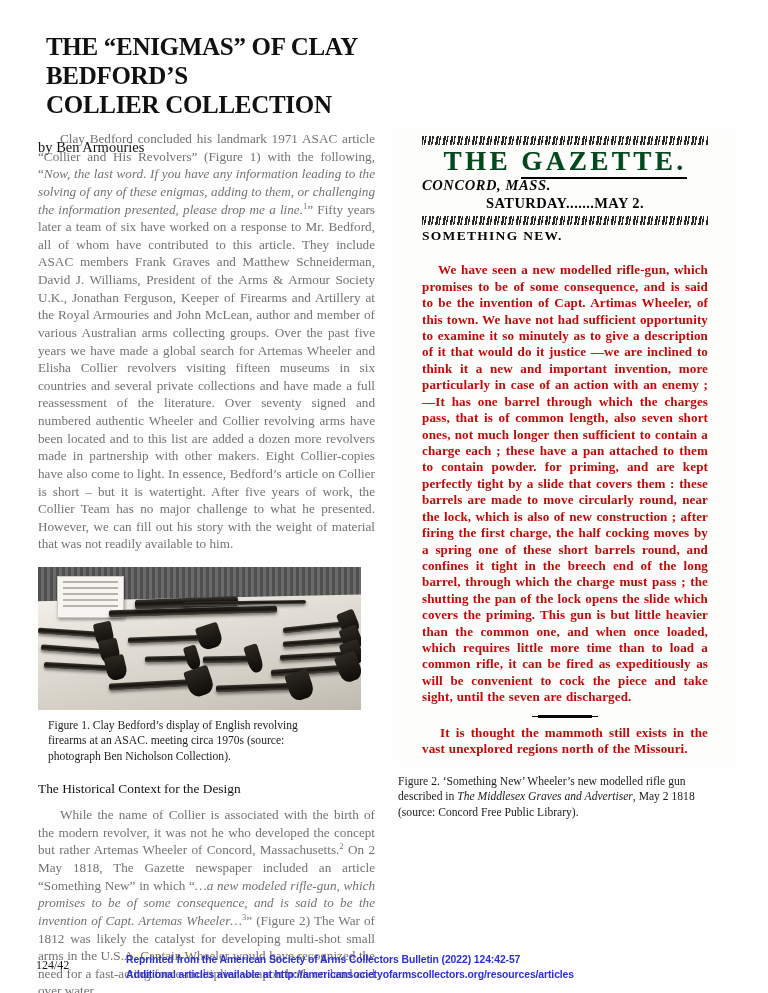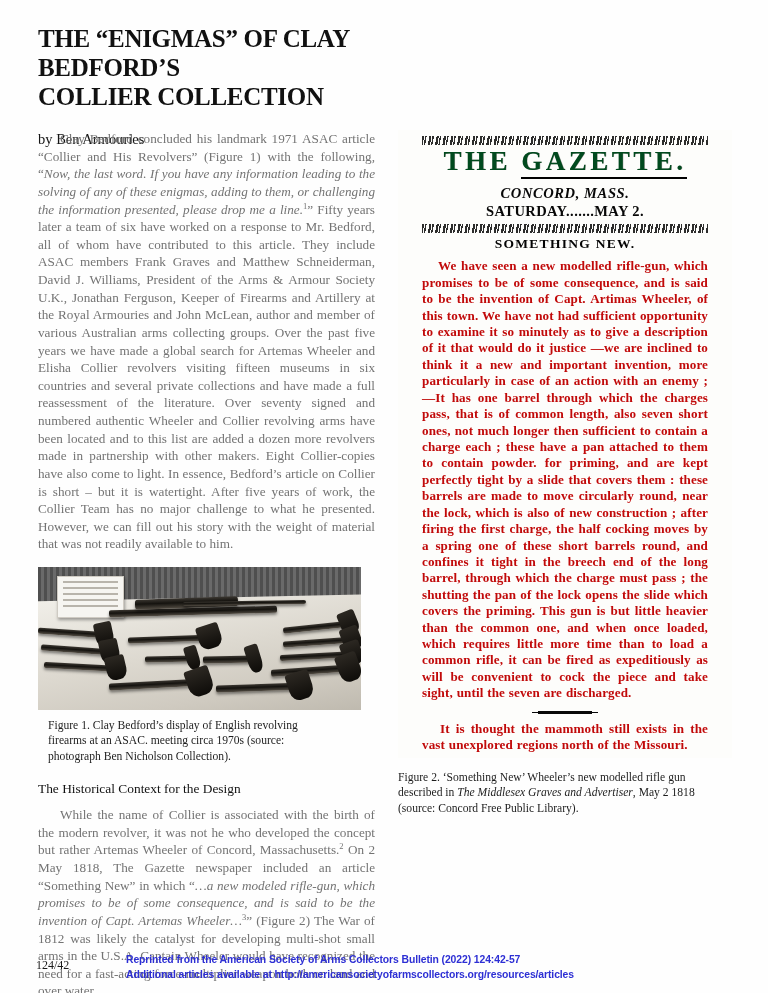--- a/index.html
+++ b/index.html
@@ -32,21 +32,21 @@
     top: 24px;
     width: 420px;
   }
   .doc-title {
     font-family: "Liberation Serif", "DejaVu Serif", serif;
     font-weight: bold;
     font-size: 25px;
     line-height: 1.16;
     letter-spacing: -0.3px;
     color: #111;
-    margin: 0;
+    margin: 8px;
   }
   .byline {
     font-size: 14.5px;
     margin-top: 20px;
     color: #161616;
   }
 
   
   .col-left {
     position: absolute;
@@ -171,42 +171,41 @@
     font-weight: bold;
     font-size: 27px;
     letter-spacing: 3.5px;
     color: #14532d;
     line-height: 1.05;
     margin: 1px 0 1px 0;
     text-shadow: 0.5px 0 0 rgba(0,0,0,.35);
   }
   .masthead .und { border-bottom: 2px solid #141414; padding-bottom:1px;}
   .sub1 {
-    text-align: center;
     font-style: italic;
     font-weight: bold;
     font-size: 14.5px;
     letter-spacing: .6px;
     color: #1a1a1a;
-    margin-top: 10px;
+    margin-top: 2px;
   }
   .sub2 {
     text-align: center;
     font-weight: bold;
     font-size: 14.5px;
     letter-spacing: .4px;
     color: #1a1a1a;
     margin-top: 1px;
   }
   .clip-head {
-    text-align:center;
+    text-align:left;
     font-weight: bold;
     font-size: 13.5px;
     letter-spacing: 1.3px;
-    margin: 3px 0 6px 0;
+    margin: 3px 0 18px 0;
     color:#171717;
   }
   .clip-body {
     font-family: "Liberation Serif", "DejaVu Serif", serif;
     font-weight: bold;
     font-size: 13.1px;
     line-height: 1.255;
     text-align: justify;
     color: #b91c1c;
     text-indent: 16px;

